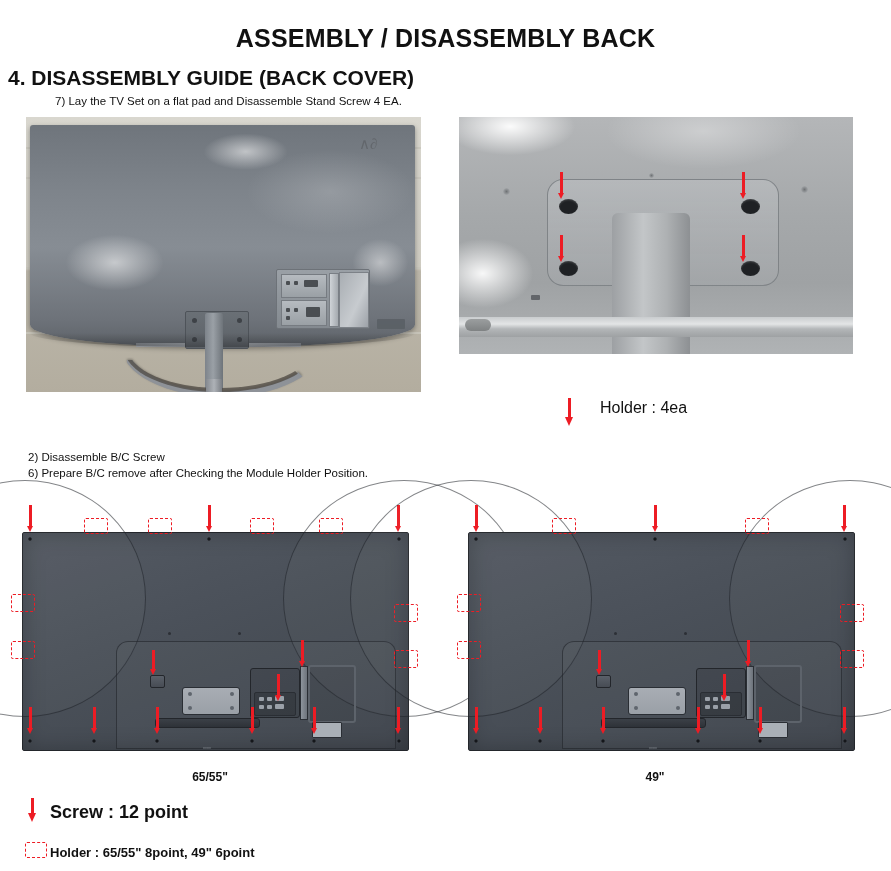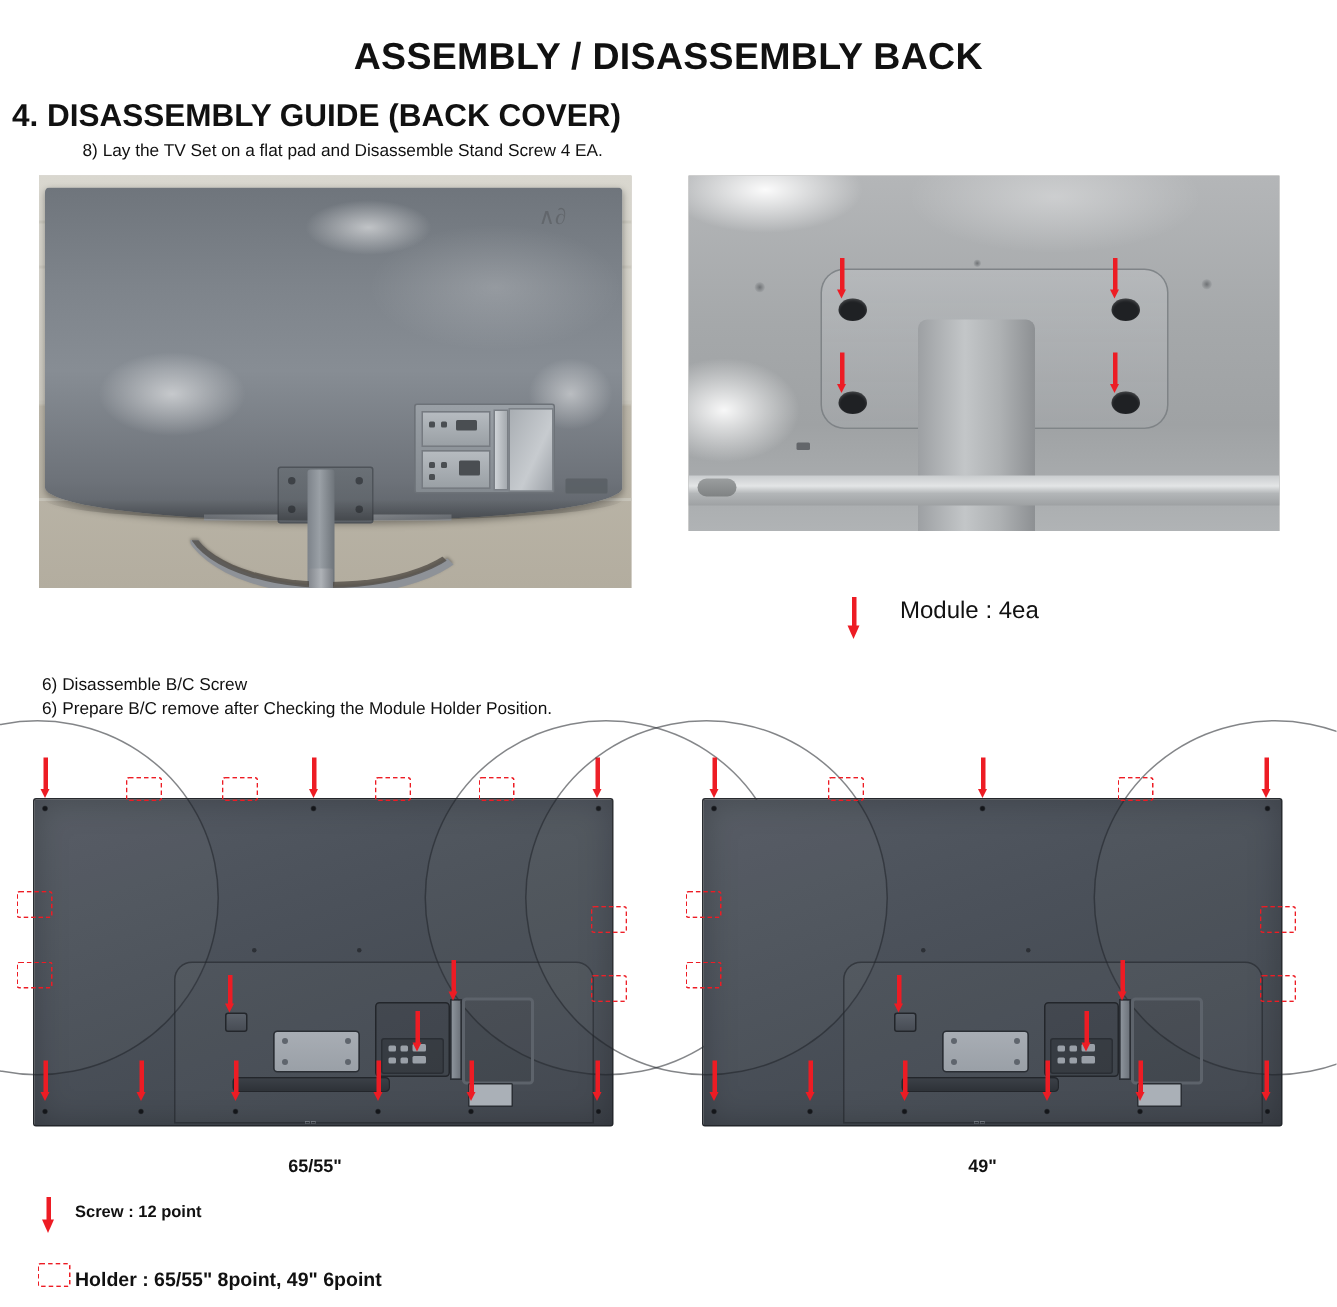--- a/index.html
+++ b/index.html
@@ -124,21 +124,21 @@
   .arrow-lg .shaft{position:absolute;left:3px;top:0;width:3px;height:20px;background:#ED1C24;}
   .arrow-lg .head{position:absolute;left:0;top:19px;width:0;height:0;
     border-left:4.5px solid transparent;border-right:4.5px solid transparent;
     border-top:9px solid #ED1C24;}
 
   
   .holder{position:absolute;border:1.6px dashed #ED1C24;border-radius:2px;}
 
   
   #screw-4ea-label{left:600px;top:399px;font-size:16px;}
-  #legend-screw-label{left:50px;top:802px;font-size:11px;font-weight:bold;}
+  #legend-screw-label{left:50px;top:802px;font-size:18px;font-weight:bold;}
   #legend-holder-label{left:50px;top:845px;font-size:13px;font-weight:bold;}
   #label-6555{left:0;top:770px;width:420px;text-align:center;font-size:12px;font-weight:bold;}
   #label-49{left:450px;top:770px;width:410px;text-align:center;font-size:12px;font-weight:bold;}
 
   
   .tvdiag{position:absolute;}
   .panel{
     position:absolute;left:0;top:0;width:100%;height:100%;
     background:linear-gradient(160deg,#545a63 0%,#4b515a 40%,#454b53 70%,#3f444c 100%);
     border:1.5px solid #23262b;border-radius:2px;
@@ -165,22 +165,22 @@
   .jackblock{position:absolute;border:1px solid #23262b;border-radius:2px;
     background:linear-gradient(180deg,#5a6069,#474c54);}
   .ratingplate{position:absolute;background:#aab0b7;border:1px solid #2a2e34;border-radius:1px;}
   .logo{position:absolute;font-size:4px;color:#9aa0a8;letter-spacing:.3px;}
 </style>
 </head>
 <body>
 
 <div class="abs" id="doc-title">ASSEMBLY / DISASSEMBLY BACK</div>
 <div class="abs" id="section-title">4. DISASSEMBLY GUIDE (BACK COVER)</div>
-<div class="abs" id="step-1">8) Lay the TV Set on a flat pad and Disassemble Stand Screw 4 EA.</div>
-<div class="abs" id="step-2">6) Disassemble B/C Screw</div>
+<div class="abs" id="step-1">7) Lay the TV Set on a flat pad and Disassemble Stand Screw 4 EA.</div>
+<div class="abs" id="step-2">2) Disassemble B/C Screw</div>
 <div class="abs" id="step-3">6) Prepare B/C remove after Checking the Module Holder Position.</div>
 
 <div class="abs photo" id="photo-tv-back">
   <div class="p1-floor"></div>
   <div class="p1-floorline" style="top:30px;"></div>
   <div class="p1-floorline" style="top:60px;"></div>
   <div class="p1-floorline" style="top:150px;"></div>
   <div class="p1-floorline" style="top:215px;"></div>
 
   <div class="p1-tv">
@@ -253,21 +253,21 @@
   <div class="arrow" style="left:281px;top:118px;">
     <span class="shaft" style="height:22px;"></span>
       <span class="head" style="top:21px;"></span>
   </div>
 </div>
 
 <div class="arrow-lg abs" style="left:565px;top:398px;">
   <span class="shaft"></span>
     <span class="head"></span>
 </div>
-<div class="abs" id="screw-4ea-label">Module : 4ea</div>
+<div class="abs" id="screw-4ea-label">Holder : 4ea</div>
 
 <div class="tvdiag" id="diagram-6555" style="left:22px;top:532px;width:385px;height:217px;">
   <div class="panel"></div>
 
   <div class="swoosh" style="left:-118px;top:-52px;width:240px;height:235px;"></div>
   <div class="swoosh" style="right:-118px;top:-52px;width:240px;height:235px;"></div>
   <div class="lowerbox"></div>
 
   <div class="screwdot" style="left:6px;top:5px;"></div>
   <div class="screwdot" style="left:185px;top:5px;"></div>

